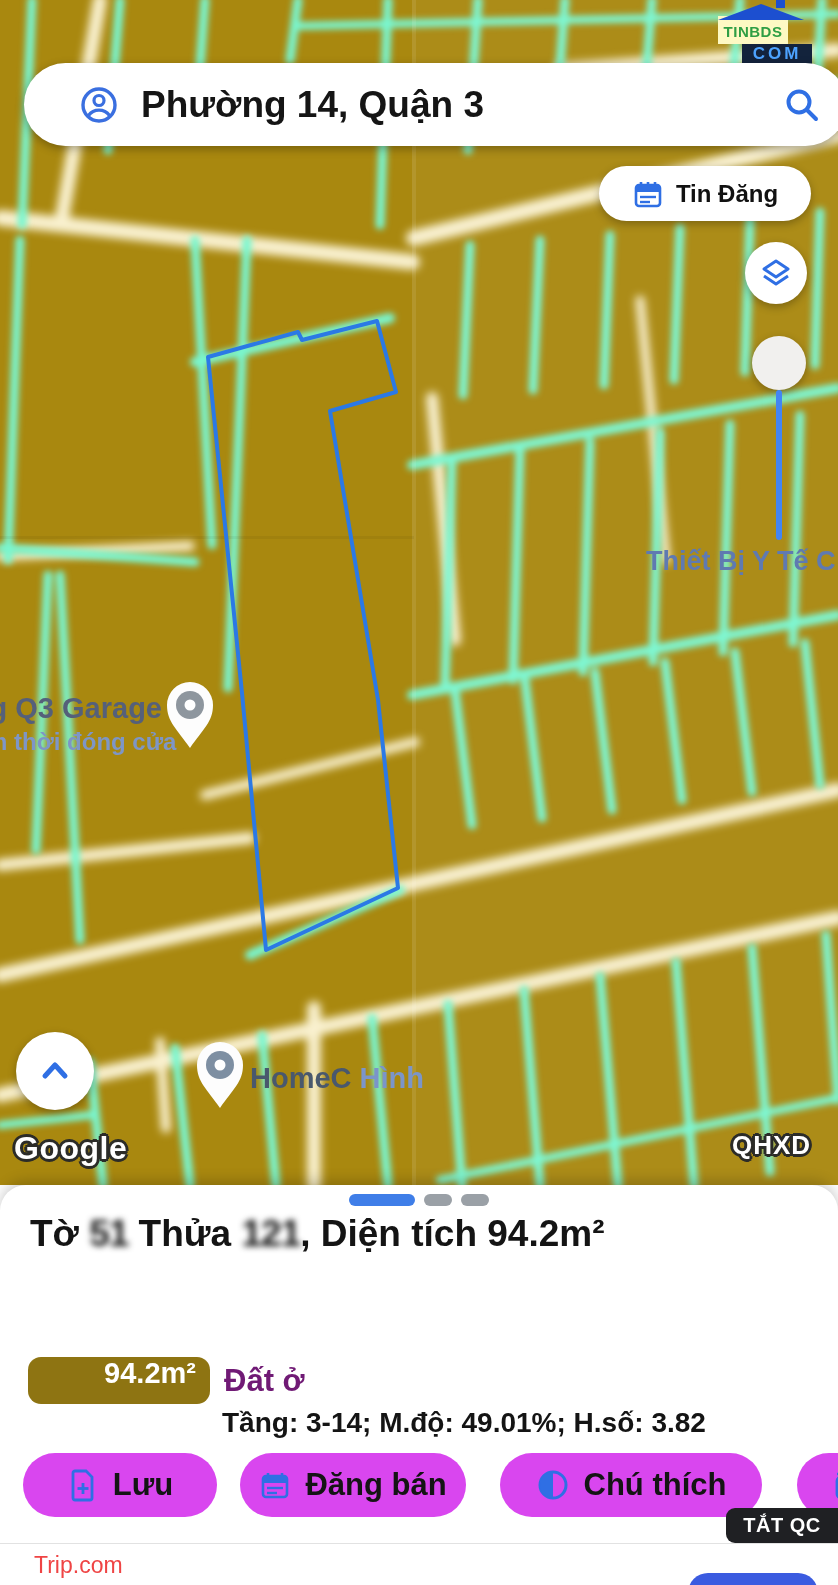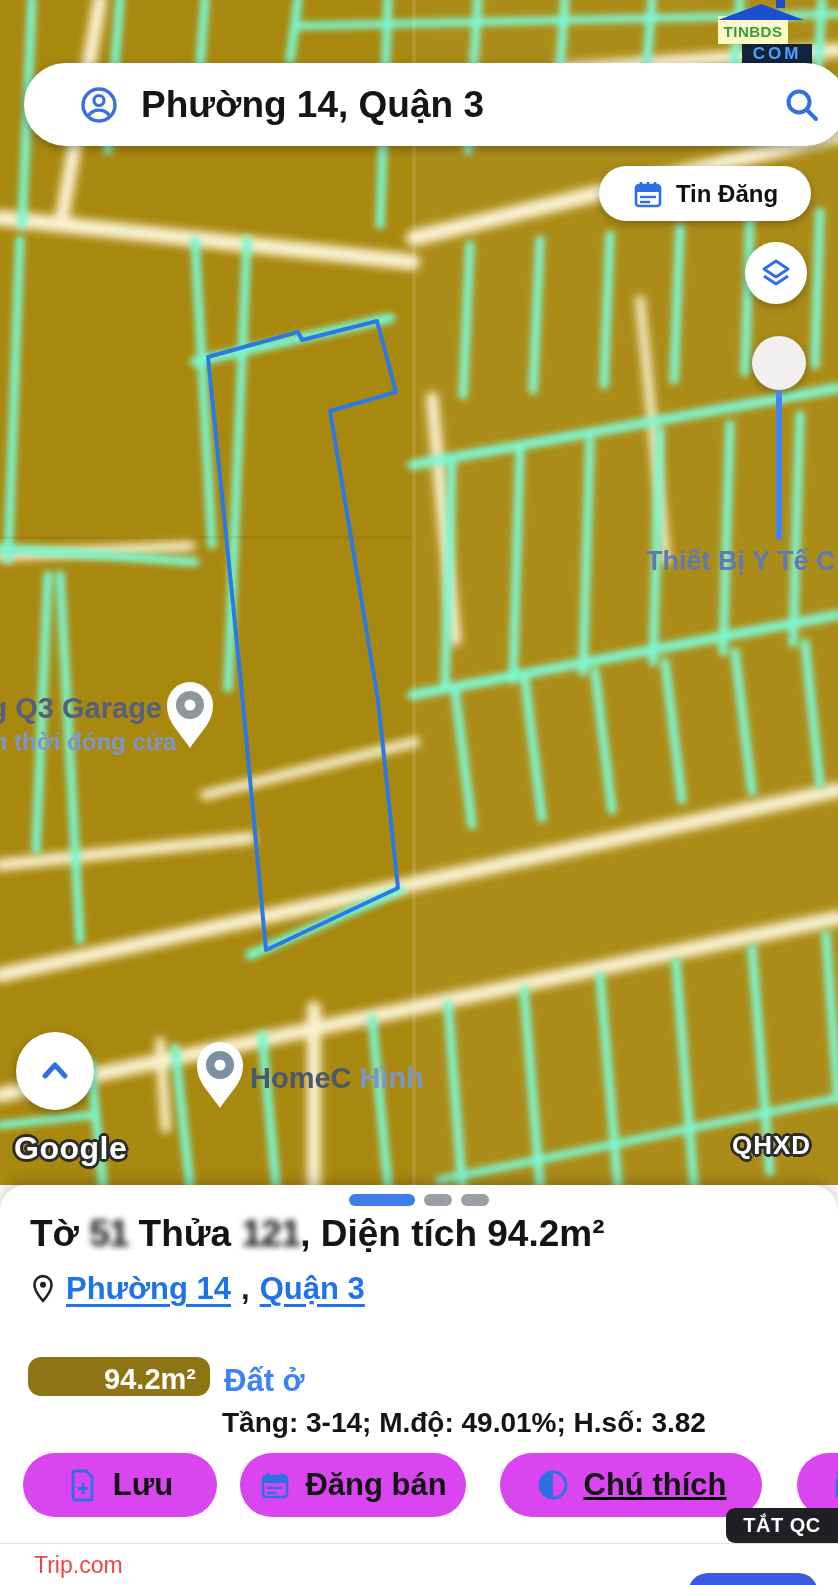--- a/index.html
+++ b/index.html
@@ -45,31 +45,31 @@
   .sheet{position:absolute;left:0;top:1185px;width:838px;height:360px;background:#fff;border-radius:26px 26px 0 0;
      box-shadow:0 -4px 14px rgba(0,0,0,.20);}
   .dots{position:absolute;left:0;top:9px;width:100%;display:flex;justify-content:center;gap:9px;align-items:center;}
   .dot{height:12px;border-radius:6px;background:#9aa0a6;width:28px;}
   .dot.active{background:#3f7ee8;width:66px;}
   .sheet .title{position:absolute;left:30px;top:28px;font-size:37px;font-weight:800;color:#141414;white-space:nowrap;}
   .obscured{filter:blur(3.2px);letter-spacing:-1px;}
   .locrow{position:absolute;left:30px;top:86px;display:flex;align-items:center;gap:10px;font-size:31px;font-weight:700;color:#1b1b1b;}
   .locrow a{color:#1f72e8;text-decoration:underline;text-underline-offset:5px;}
   .heading{position:absolute;left:28px;top:130px;font-size:33px;font-weight:800;color:#101010;}
-  .zone-swatch{position:absolute;left:28px;top:172px;width:182px;height:39px;background:#8e7412;border-radius:13px;
-     display:flex;align-items:flex-end;justify-content:flex-end;}
+  .zone-swatch{position:absolute;left:28px;top:172px;width:182px;height:47px;background:#8e7412;border-radius:13px;
+     display:flex;align-items:flex-start;justify-content:flex-end;}
   .zone-swatch span{color:#fff;font-size:29px;font-weight:800;margin-right:14px;}
-  .zone-type{position:absolute;left:224px;top:178px;font-size:31px;font-weight:800;color:#3b82f6;}
+  .zone-type{position:absolute;left:224px;top:178px;font-size:31px;font-weight:800;color:#701a75;}
   .zone-detail{position:absolute;left:222px;top:222px;font-size:28px;font-weight:800;color:#141414;white-space:nowrap;}
   .actions{position:absolute;left:0;top:268px;width:100%;height:64px;}
   .act{position:absolute;height:64px;background:#d946ef;border-radius:32px;display:flex;align-items:center;justify-content:center;gap:14px;}
   .act .txt{font-size:31px;font-weight:800;color:#141414;}
   .act-save{left:23px;width:194px;}
   .act-sell{left:240px;width:226px;}
-  .act-legend{left:500px;width:262px;text-decoration:underline;}
+  .act-legend{left:500px;width:262px;}
   .act-camera{left:797px;width:110px;}
   
   .tatqc{position:absolute;right:0;top:1508px;width:112px;height:35px;background:#1f2023;border-radius:9px 0 0 9px;
      color:#fff;font-size:20px;font-weight:800;display:flex;align-items:center;justify-content:center;letter-spacing:.5px;}
   .adbar{position:absolute;left:0;top:1543px;width:838px;height:42px;background:#fff;border-top:1px solid #e2e2e2;}
   .adbrand{position:absolute;left:34px;top:8px;font-size:23px;color:#ef4444;}
   .adbtn{position:absolute;left:688px;top:29px;width:130px;height:40px;border-radius:21px;background:#3b5be0;}
   .ic{display:flex;}
 </style>
 </head>
@@ -249,31 +249,20 @@
 
   <div class="sheet">
     <div class="dots">
       <span class="dot active"></span>
       <span class="dot"></span>
       <span class="dot"></span>
     </div>
 
     <div class="title"><span>Tờ </span><span class="obscured">51</span><span> Thửa </span><span class="obscured">121</span><span>, Diện tích 94.2m²</span></div>
 
-    <div class="locrow">
-      <span class="ic">
-        <svg width="26" height="30" viewBox="0 0 24 28">
-            <path d="M12,2 C7.6,2 4,5.6 4,10 c0,6 8,15 8,15 s8,-9 8,-15 C20,5.6 16.4,2 12,2 z" fill="none" stroke="#202124" stroke-width="2.4"></path>
-            <circle cx="12" cy="10" r="2.8" fill="#202124"></circle>
-          </svg>
-      </span>
-      <a href="#">Phường 14</a>
-        <span>,</span>
-      <a href="#">Quận 3</a>
-    </div>
 
 
     <div class="zone-swatch">
         <span>94.2m²</span>
       </div>
     <div class="zone-type">Đất ở</div>
     <div class="zone-detail">Tầng: 3-14; M.độ: 49.01%; H.số: 3.82</div>
 
     <div class="actions">
       <div class="act act-save">

